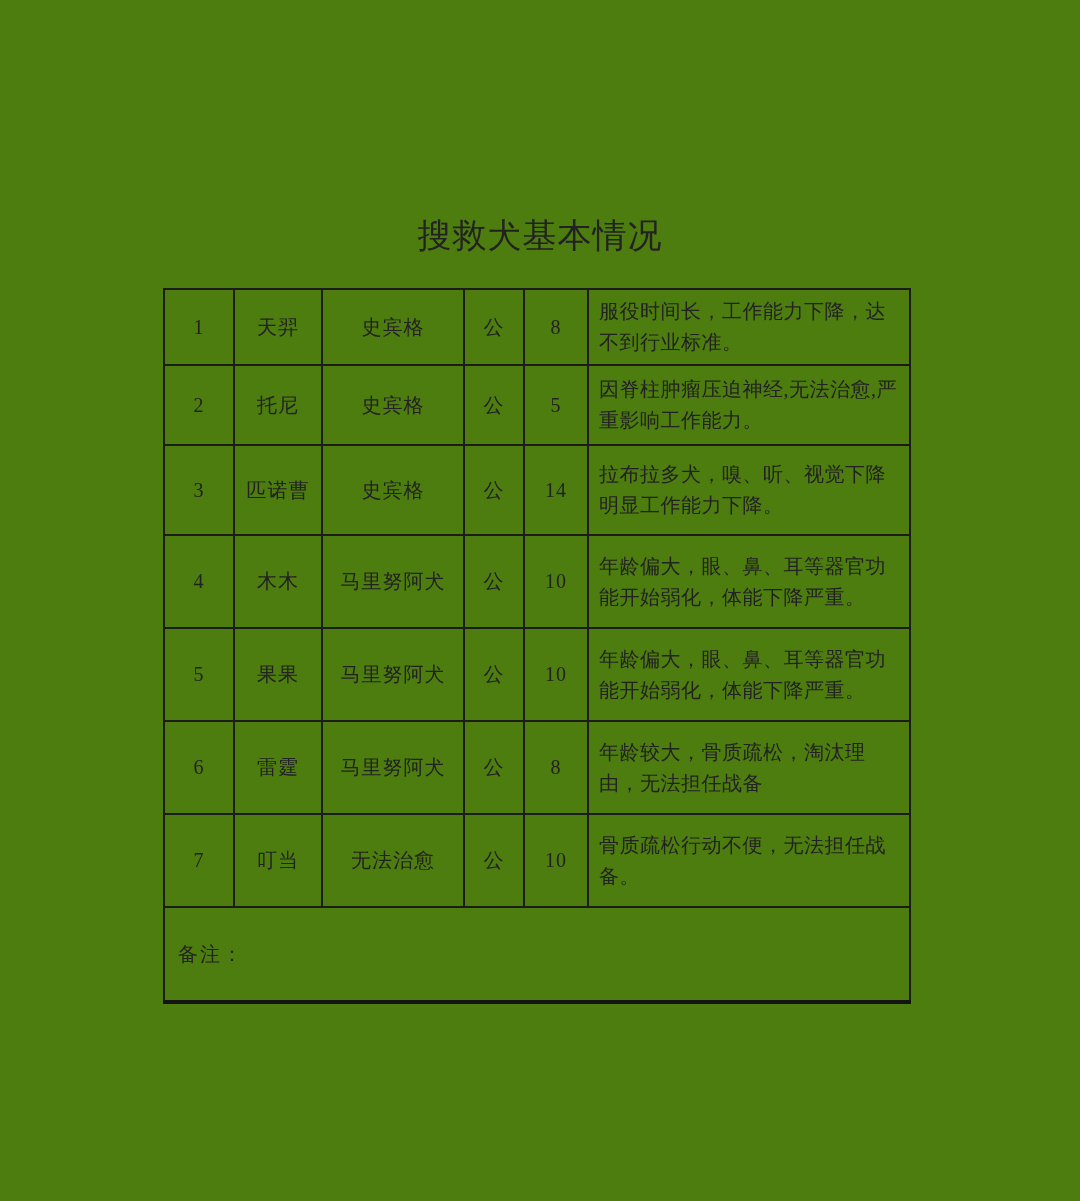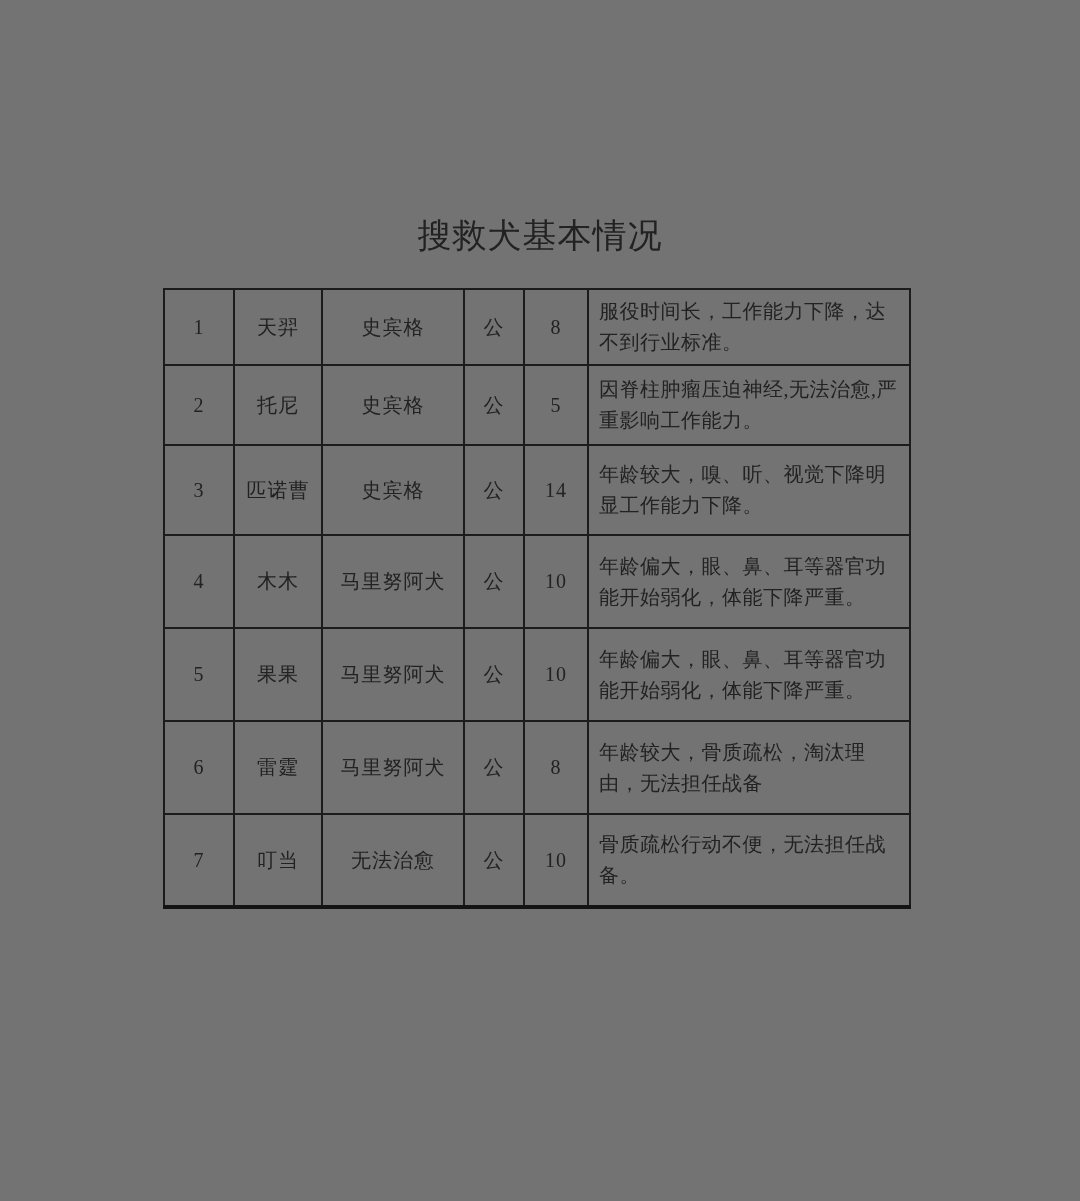--- a/index.html
+++ b/index.html
@@ -10,21 +10,21 @@
   body {
     width: 1080px;
     height: 1201px;
     position: relative;
     font-family: "Liberation Serif", "DejaVu Serif", serif;
     color: #1f1f1f;
   }
   .doc-page {
     position: absolute;
     inset: 0;
-    background: #737373;
+    background: #4d7c0f;
   }
   .doc-title {
     position: absolute;
     top: 213px;
     left: 0;
     width: 100%;
     text-align: center;
     font-size: 34px;
     line-height: 46px;
     font-weight: 500;
@@ -112,21 +112,21 @@
         <td>5</td>
         <td class="reason">因脊柱肿瘤压迫神经,无法治愈,严重影响工作能力。</td>
       </tr>
 
       <tr>
         <td>3</td>
         <td>匹诺曹</td>
         <td>史宾格</td>
         <td>公</td>
         <td>14</td>
-        <td class="reason">年龄较大，嗅、听、视觉下降明显工作能力下降。</td>
+        <td class="reason">拉布拉多犬，嗅、听、视觉下降明显工作能力下降。</td>
       </tr>
 
       <tr>
         <td>4</td>
         <td>木木</td>
         <td>马里努阿犬</td>
         <td>公</td>
         <td>10</td>
         <td class="reason">年龄偏大，眼、鼻、耳等器官功能开始弱化，体能下降严重。</td>
       </tr>
@@ -151,16 +151,19 @@
 
       <tr>
         <td>7</td>
         <td>叮当</td>
         <td>无法治愈</td>
         <td>公</td>
         <td>10</td>
         <td class="reason">骨质疏松行动不便，无法担任战备。</td>
       </tr>
 
+      <tr>
+        <td class="remarks" colspan="6">备注：</td>
+      </tr>
     </tbody>
   </table>
 
 </div>
 
 </body></html>

